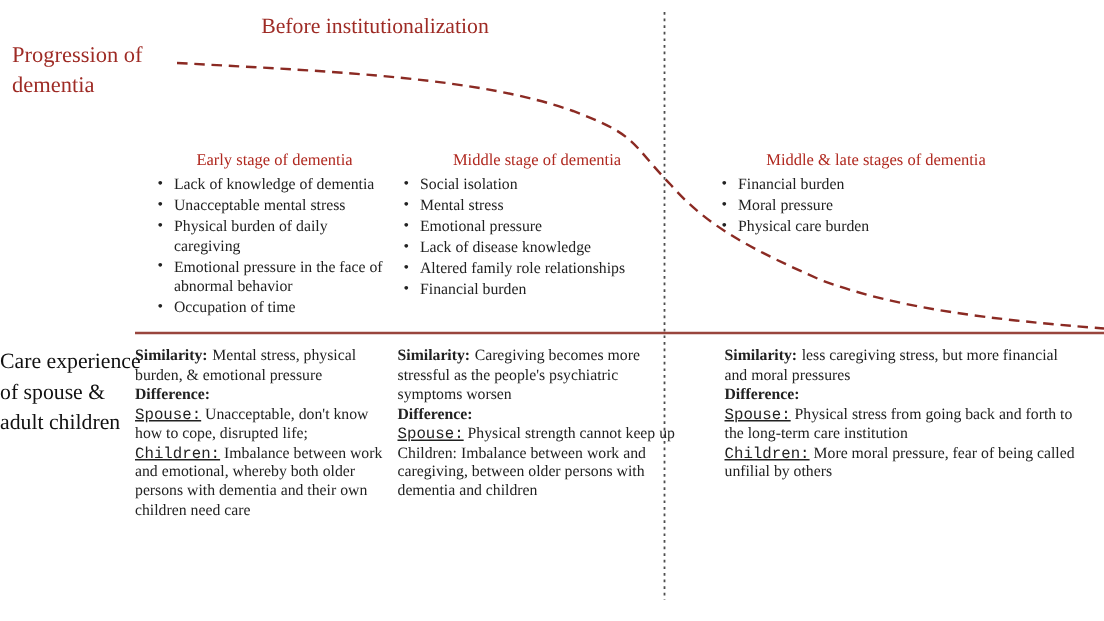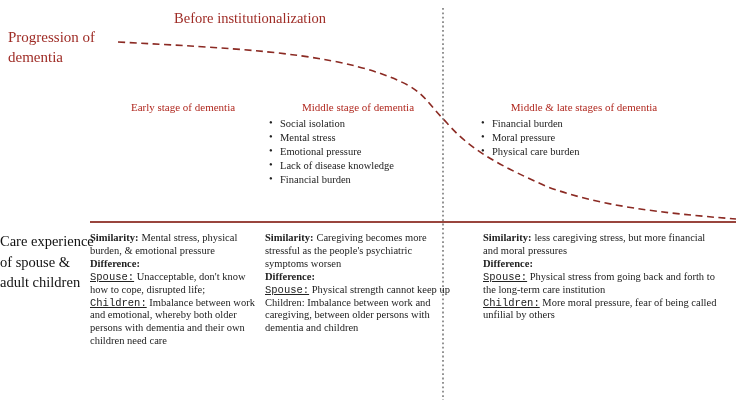--- a/index.html
+++ b/index.html
@@ -44,29 +44,37 @@
     <path d="M118,42 C230,48 320,52 382,74 C425,90 420,95 447,123 C472,152 505,168 548,187 C600,206 660,213 736,219" fill="none" stroke-width="1.6" stroke-dasharray="7 4.5" stroke="#8b2a23"></path>
   </svg>
 
   <div class="abs progression">Progression of dementia</div>
   <div class="abs care-experience">Care experience of spouse &amp; adult children</div>
 
   <div class="abs before-title">Before institutionalization</div>
 
   <div class="abs stage-col col1">
     <h3>Early stage of dementia</h3>
+    <ul>
+      <li>Lack of knowledge of dementia</li>
+      <li>Unacceptable mental stress</li>
+      <li>Physical burden of daily caregiving</li>
+      <li>Emotional pressure in the face of abnormal behavior</li>
+      <li>Occupation of time</li>
+    </ul>
   </div>
 
   <div class="abs stage-col col2">
     <h3>Middle stage of dementia</h3>
     <ul>
       <li>Social isolation</li>
       <li>Mental stress</li>
       <li>Emotional pressure</li>
       <li>Lack of disease knowledge</li>
+      <li>Altered family role relationships</li>
       <li>Financial burden</li>
     </ul>
   </div>
 
   <div class="abs stage-col col3">
     <h3>Middle &amp; late stages of dementia</h3>
     <ul>
       <li>Financial burden</li>
       <li>Moral pressure</li>
       <li>Physical care burden</li>

